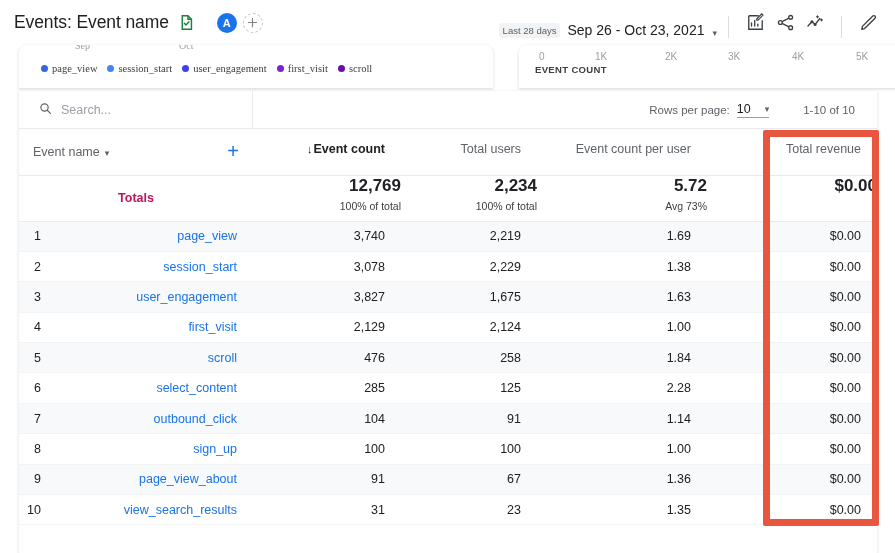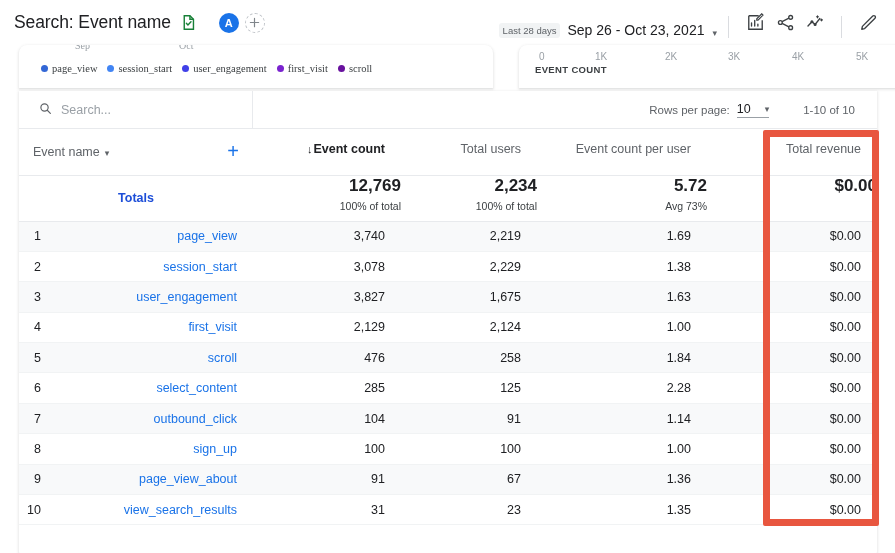--- a/index.html
+++ b/index.html
@@ -131,21 +131,21 @@
   .th-inner { padding: 13px 16px 0 0; font-size: 12.5px; color: #5f6368; }
   .th-right { text-align: right; }
   .dim-head { display: flex; align-items: center; justify-content: space-between; padding: 13px 14px 0 14px; }
   .dim-head .label { font-size: 12.5px; color: #5f6368; }
   .dim-caret { font-size: 9px; color: #5f6368; margin-left: 5px; }
   .plus-btn { color: #1a73e8; font-size: 20px; line-height: 14px; font-weight: 300; }
   .sort-arrow { color: #202124; font-size: 11px; margin-right: 1px; }
   .metric-head { color: #202124 !important; font-weight: bold; }
 
   tr.totals td { border-bottom: 1px solid #e8eaed; padding: 0; height: 46px; vertical-align: top; }
-  .tot-label { font-size: 12.5px; font-weight: bold; color: #1d4ed8; text-align: center; padding-top: 15px; }
+  .tot-label { font-size: 12.5px; font-weight: bold; color: #be185d; text-align: center; padding-top: 15px; }
   .tot-val { text-align: right; padding: 13px 16px 0 0; }
   .tot-num { font-size: 17px; font-weight: bold; color: #202124; }
   .tot-sub { font-size: 10.5px; color: #3c4043; margin-top: 4px; }
 
   tbody.rows tr { height: 30.4px; }
   tbody.rows tr.alt { background: #f8f9fa; }
   tbody.rows td {
     font-size: 12.5px; color: #202124; padding: 0 16px 0 0; text-align: right;
     border-bottom: 1px solid #f1f3f4;
   }
@@ -160,21 +160,21 @@
     pointer-events: none;
   }
 </style>
 </head>
 <body>
 
 <div class="page">
 
   <div class="header">
     <div class="header-left">
-      <span class="page-title">Search: Event name</span>
+      <span class="page-title">Events: Event name</span>
       <span class="doc-check-icon">
         <svg width="17" height="17" viewBox="0 0 24 24">
           <path d="M6 2.5h8l5 5v14H6z" fill="#ffffff" stroke="#188038" stroke-width="2"></path>
           <path d="M14 2.5v5h5" fill="none" stroke="#188038" stroke-width="2"></path>
           <path d="M9 13l2.2 2.4L15.5 11" fill="none" stroke="#188038" stroke-width="2" stroke-linecap="round" stroke-linejoin="round"></path>
         </svg>
       </span>
       <span class="avatar">A</span>
       <span class="add-user">
         <svg width="11" height="11" viewBox="0 0 12 12">

